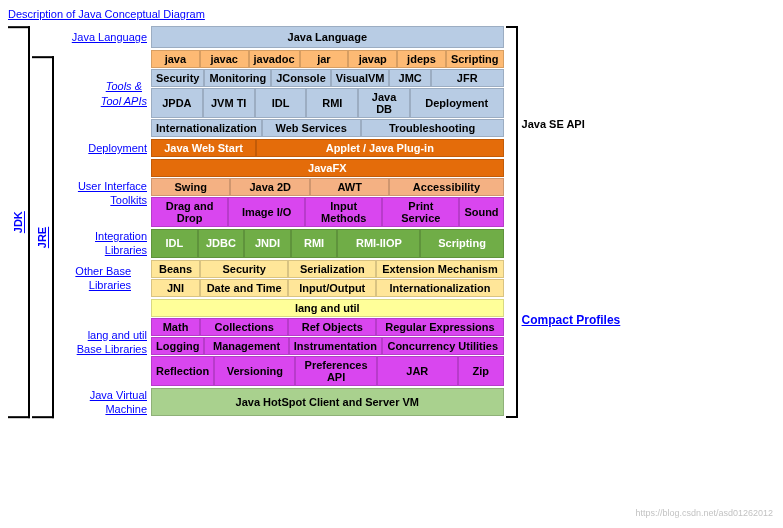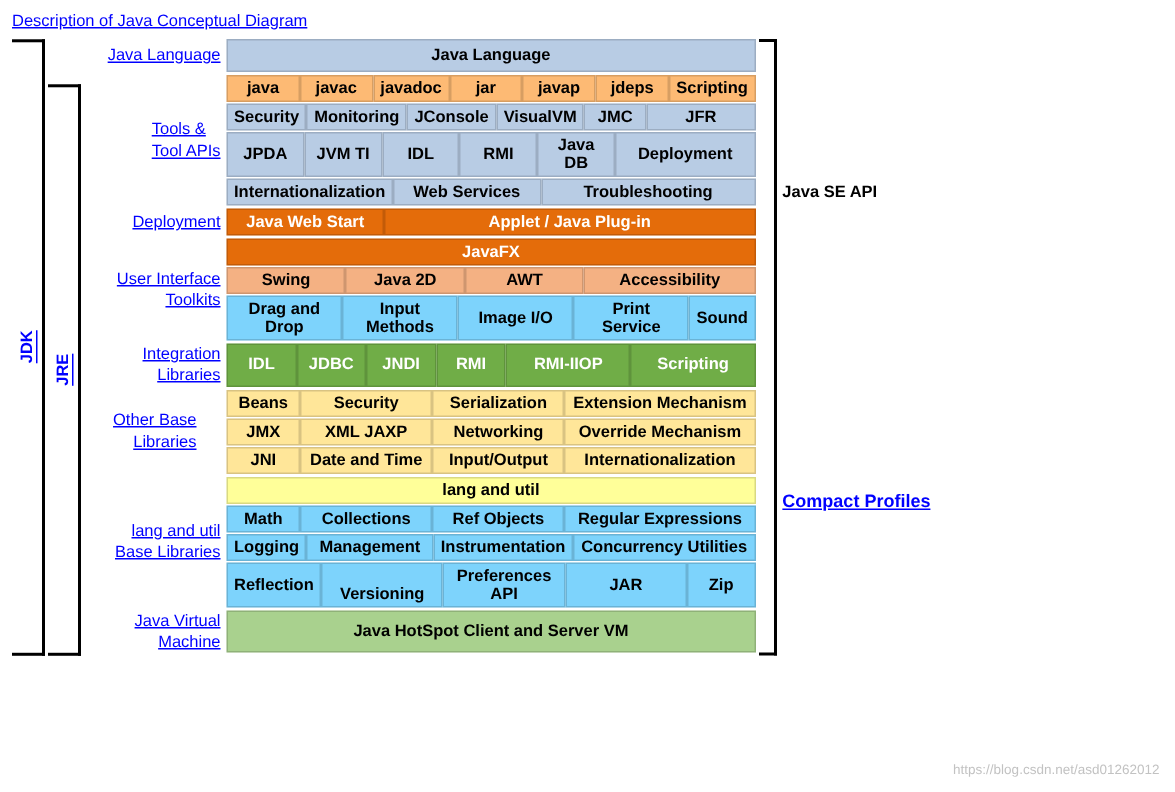--- a/index.html
+++ b/index.html
@@ -6,21 +6,21 @@
     body { font-family: Arial, sans-serif; font-size: 11px; background: #fff; padding: 8px; }
     .page-title { color: #00f; font-size: 11px; margin-bottom: 6px; text-decoration: underline; cursor: pointer; }
     .label-jdk { writing-mode: vertical-rl; transform: rotate(180deg); font-size: 11px; font-weight: bold; text-decoration: underline; color: #00f; cursor: pointer; display: flex; align-items: center; justify-content: center; padding: 2px; }
     .row-label-cell { width: 90px; text-align: right; padding-right: 6px; font-size: 11px; text-decoration: underline; color: #00f; cursor: pointer; display: flex; align-items: center; justify-content: flex-end; line-height: 1.3; }
     .cell { display: inline-flex; align-items: center; justify-content: center; text-align: center; font-size: 11px; font-weight: bold; padding: 2px 4px; border: 1px solid rgba(0,0,0,0.15); }
     
     .blue-light { background: #b8cce4; }
     .blue-med { background: #fdba74; }
     .orange-dark { background: #e46c0a; color: #fff; }
     .orange-med { background: #f4b183; }
-    .orange-light { background: #7dd3fc; }
+    .orange-light { background: #d946ef; }
     .green-dark { background: #70ad47; }
     .green-med { background: #a9d18e; }
     .yellow-light { background: #ffff99; }
     .yellow-med { background: #ffe699; }
   </style>
 </head>
 <body>
 
 <div class="page-title">Description of Java Conceptual Diagram</div>
 
@@ -46,21 +46,21 @@
           <span>Java Language</span>
         </div>
         <div style="flex:1; display:flex;">
           <div class="cell blue-light" style="flex:1; height:22px;">
             <span>Java Language</span>
           </div>
         </div>
       </div>
 
       <div style="display:flex; margin-bottom:2px;">
-        <div style="width:95px; text-align:left; padding-right:4px; font-size:11px; color:#00f; text-decoration:underline; cursor:pointer; display:flex; align-items:center; justify-content:flex-end; line-height:1.3;">
+        <div style="width:95px; text-align:center; padding-right:4px; font-size:11px; color:#00f; text-decoration:underline; cursor:pointer; display:flex; align-items:center; justify-content:flex-end; line-height:1.3;font-style:italic;">
           Tools &amp;<br>Tool APIs
         </div>
         <div style="flex:1;">
 
           <div style="display:flex; margin-bottom:1px;">
             <div class="cell blue-med" style="flex:1;">
                 <span>java</span>
               </div>
             <div class="cell blue-med" style="flex:1;">
                 <span>javac</span>
@@ -177,24 +177,24 @@
             <div class="cell orange-med" style="flex:3;">
                 <span>Accessibility</span>
               </div>
           </div>
 
           <div style="display:flex;">
             <div class="cell orange-light" style="flex:2;">
                 <span>Drag and Drop</span>
               </div>
             <div class="cell orange-light" style="flex:2;">
+                <span>Image I/O</span>
+              </div>
+            <div class="cell orange-light" style="flex:2;">
                 <span>Input Methods</span>
-              </div>
-            <div class="cell orange-light" style="flex:2;">
-                <span>Image I/O</span>
               </div>
             <div class="cell orange-light" style="flex:2;">
                 <span>Print Service</span>
               </div>
             <div class="cell orange-light" style="flex:1;align-items:center;">
                 <span>Sound</span>
               </div>
           </div>
         </div>
       </div>
@@ -237,34 +237,20 @@
             <div class="cell yellow-med" style="flex:2;">
                 <span>Security</span>
               </div>
             <div class="cell yellow-med" style="flex:2;">
                 <span>Serialization</span>
               </div>
             <div class="cell yellow-med" style="flex:3;">
                 <span>Extension Mechanism</span>
               </div>
           </div>
-          <div style="display:flex; margin-bottom:1px;">
-            <div class="cell yellow-med" style="flex:1;">
-                <span>JMX</span>
-              </div>
-            <div class="cell yellow-med" style="flex:2;">
-                <span>XML JAXP</span>
-              </div>
-            <div class="cell yellow-med" style="flex:2;">
-                <span>Networking</span>
-              </div>
-            <div class="cell yellow-med" style="flex:3;">
-                <span>Override Mechanism</span>
-              </div>
-          </div>
           <div style="display:flex;">
             <div class="cell yellow-med" style="flex:1;">
                 <span>JNI</span>
               </div>
             <div class="cell yellow-med" style="flex:2;">
                 <span>Date and Time</span>
               </div>
             <div class="cell yellow-med" style="flex:2;">
                 <span>Input/Output</span>
               </div>
@@ -314,21 +300,21 @@
               </div>
             <div class="cell orange-light" style="flex:3;">
                 <span>Concurrency Utilities</span>
               </div>
           </div>
 
           <div style="display:flex;">
             <div class="cell orange-light" style="flex:1;">
                 <span>Reflection</span>
               </div>
-            <div class="cell orange-light" style="flex:2;align-items:flex-end;">
+            <div class="cell orange-light" style="flex:2;">
                 <span>Versioning</span>
               </div>
             <div class="cell orange-light" style="flex:2;">
                 <span>Preferences API</span>
               </div>
             <div class="cell orange-light" style="flex:2;">
                 <span>JAR</span>
               </div>
             <div class="cell orange-light" style="flex:1;">
                 <span>Zip</span>

